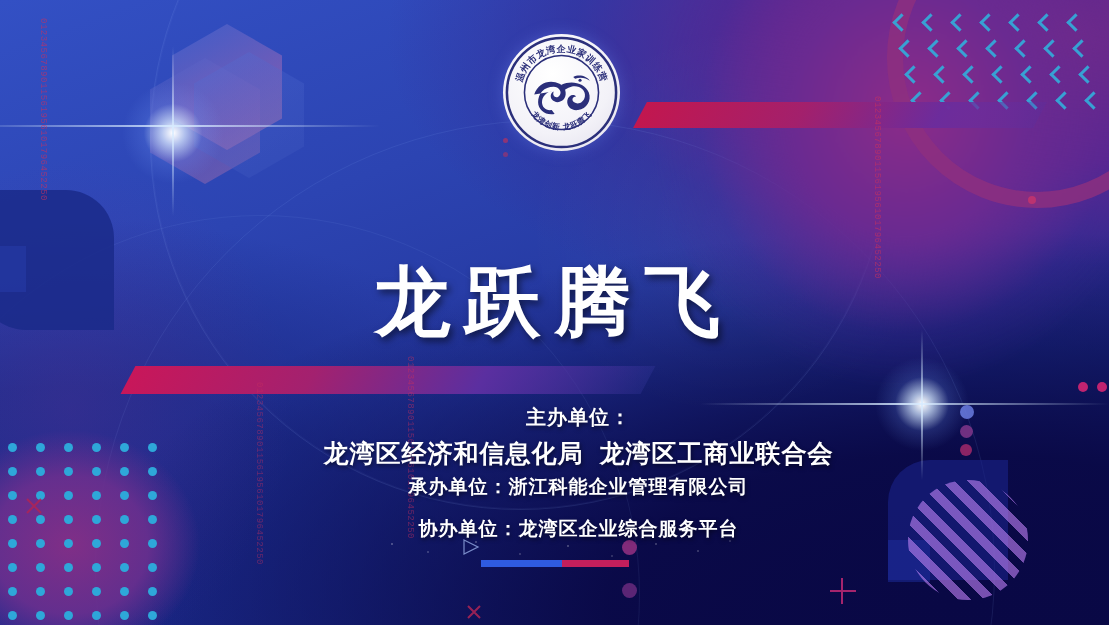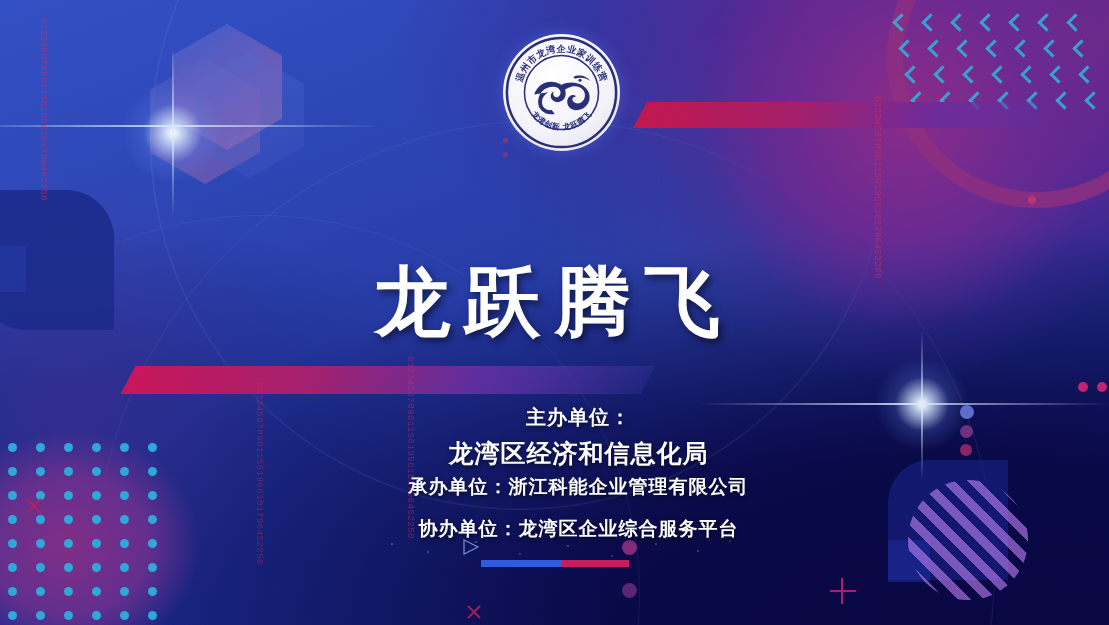--- a/index.html
+++ b/index.html
@@ -370,20 +370,21 @@
       </g>
     </svg>
   </div>
 
   <div class="title-sub">龙跃腾飞</div>
 
   <div class="org-block">
     <div class="org-label">主办单位：</div>
     <div class="org-names">
       <span>龙湾区经济和信息化局</span>
+      <span>龙湾区工商业联合会</span>
     </div>
     <div class="org-line">承办单位：浙江科能企业管理有限公司</div>
     <div class="org-line second">协办单位：龙湾区企业综合服务平台</div>
   </div>
 
   <div class="divider">
     <span class="d-left"></span>
     <span class="d-right"></span>
   </div>
 

